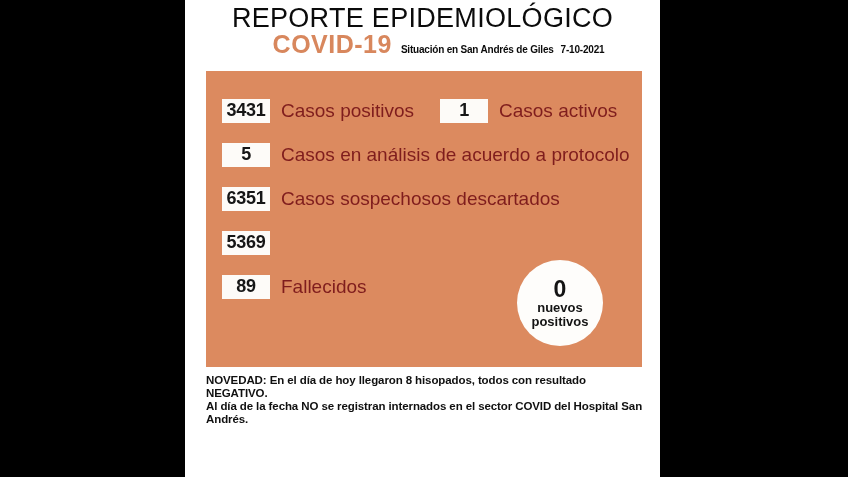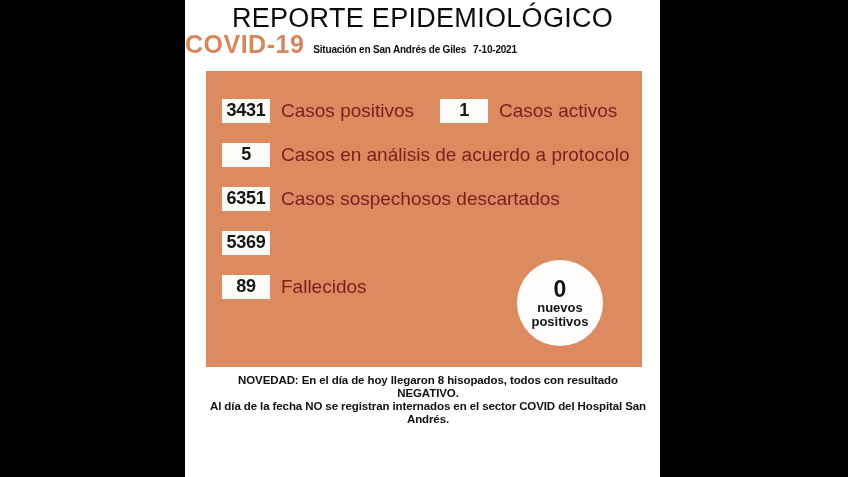--- a/index.html
+++ b/index.html
@@ -36,23 +36,24 @@
     text-align: center;
     font-size: 27px;
     font-weight: 400;
     color: #0b0b0b;
     letter-spacing: 0.3px;
     white-space: nowrap;
   }
   .brand-row {
     position: absolute;
     top: 30px;
-    left: 0;
+    left: 16px;
     width: 100%;
     display: flex;
+    justify-content: center;
     align-items: baseline;
   }
   .brand {
     font-size: 25px;
     font-weight: 800;
     color: #D8875D;
     letter-spacing: 0.5px;
   }
   .subtitle {
     margin-left: 9px;
@@ -138,21 +139,20 @@
     top: 374px;
     width: 444px;
     color: #101010;
   }
   .notes p {
     margin: 0;
     font-size: 11.5px;
     line-height: 13px;
     font-weight: 700;
     letter-spacing: -0.1px;
-    text-align: center;
   }
 </style>
 </head>
 <body>
 
 <div class="bar bar-left"></div>
 <div class="bar bar-right"></div>
 
 <div class="content">
 

